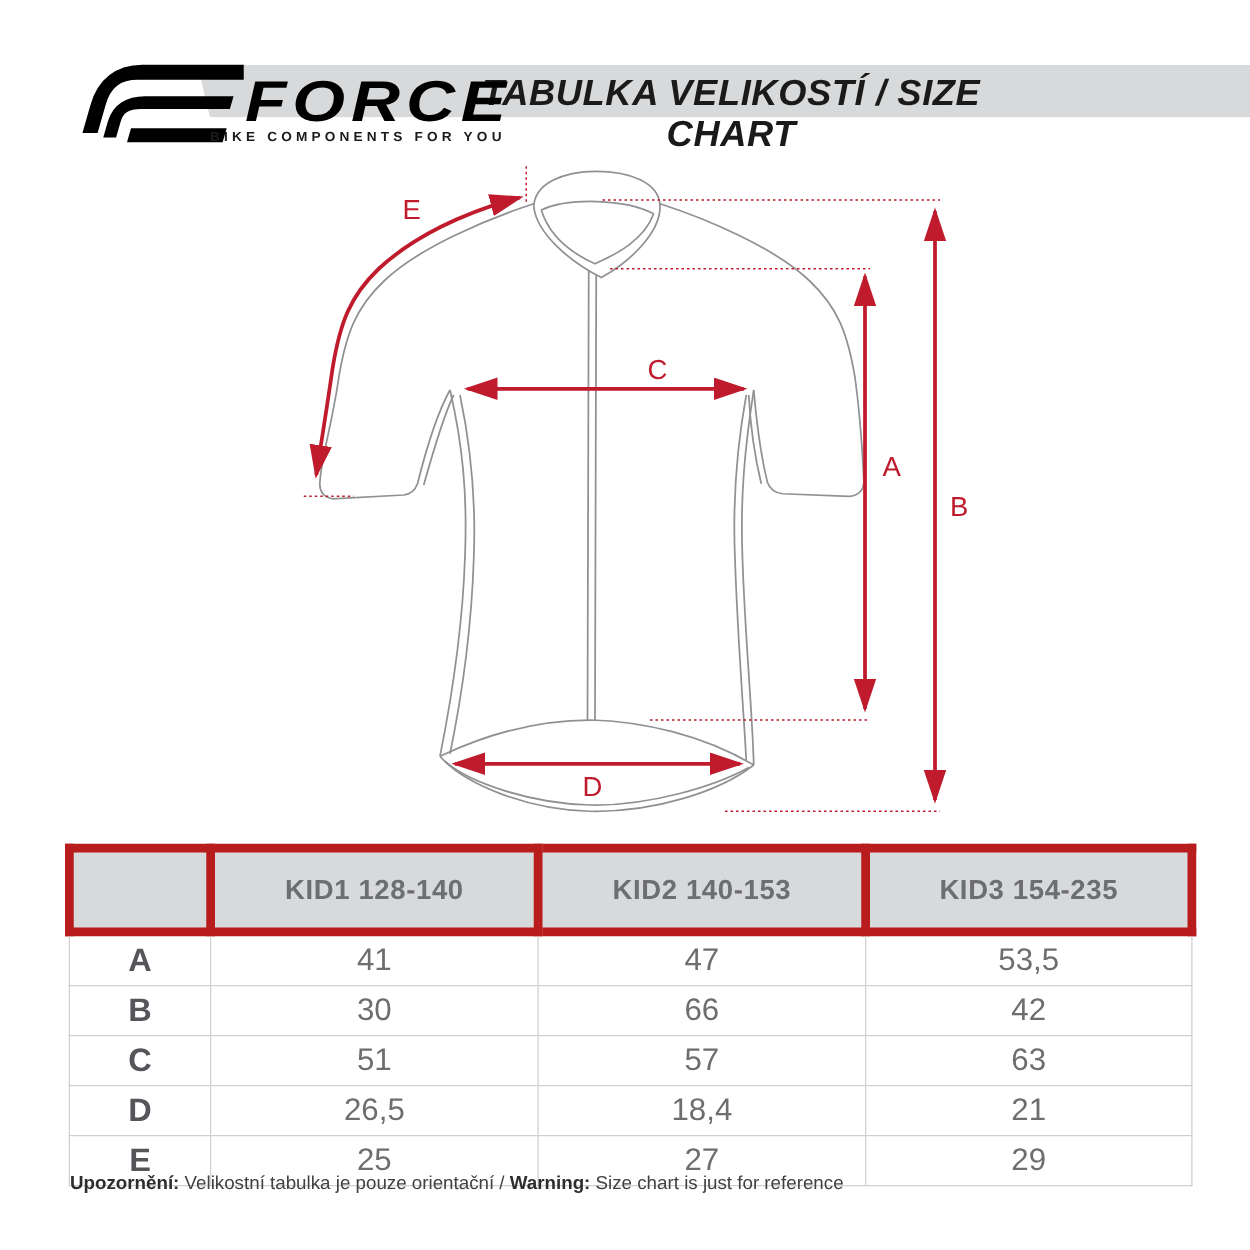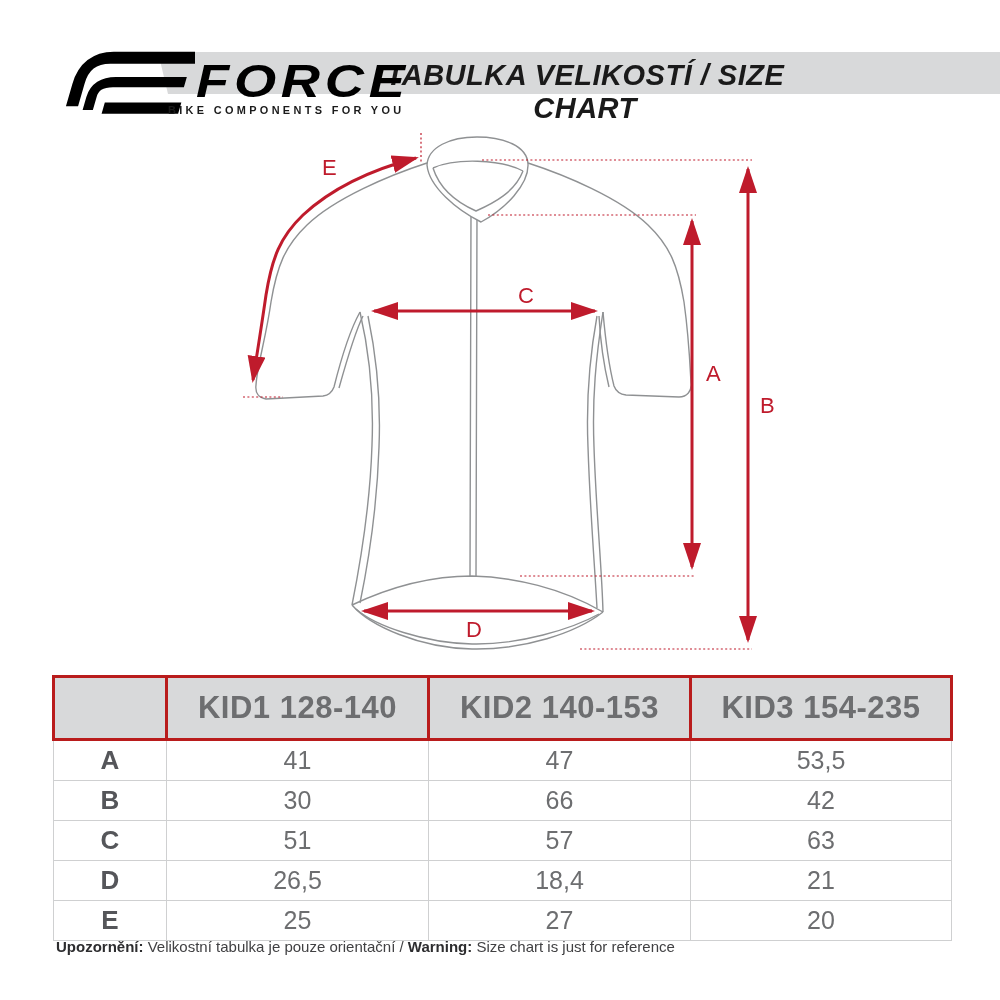--- a/index.html
+++ b/index.html
@@ -31,22 +31,22 @@
   .jersey{stroke:#8f9193;stroke-width:1.4;fill:none;}
   .jersey-fill{stroke:#8f9193;stroke-width:1.4;fill:#ffffff;}
   .meas{stroke:#bf1b2c;stroke-width:3;fill:none;}
   .dot{stroke:#bf1b2c;stroke-width:1.2;fill:none;stroke-dasharray:2 2.4;}
   .mlabel{fill:#bf1b2c;font-size:22px;font-family:"Liberation Sans",sans-serif;}
   
   table.size{
     position:absolute;left:52px;top:675px;width:898px;border-collapse:collapse;table-layout:fixed;
   }
   table.size th{
-    height:58px;background:#d8d9da;border:3px solid #b91c1c;
-    font-size:31px;font-weight:bold;color:#6d6e70;letter-spacing:.5px;
+    height:58px;background:#d8d9da;border:7px solid #b91c1c;
+    font-size:22px;font-weight:bold;color:#6d6e70;letter-spacing:.5px;
   }
   table.size td{
     height:37px;background:#fff;border:1px solid #cfd0d1;text-align:center;
     font-size:25px;color:#6d6e70;
   }
   table.size td.rowlabel{font-weight:bold;font-size:26px;color:#55565a;}
   
   .footer{
     position:absolute;left:56px;top:938px;font-size:15px;color:#414143;white-space:nowrap;
   }
@@ -167,21 +167,21 @@
       <tr>
         <td class="rowlabel">D</td>
         <td>26,5</td>
         <td>18,4</td>
         <td>21</td>
       </tr>
       <tr>
         <td class="rowlabel">E</td>
         <td>25</td>
         <td>27</td>
-        <td>20</td>
+        <td>29</td>
       </tr>
     </tbody>
   </table>
 
   <div class="footer">
     <b>Upozornění:</b><span> Velikostní tabulka je pouze orientační / </span><b>Warning:</b><span> Size chart is just for reference</span>
   </div>
 
 </div>
 

